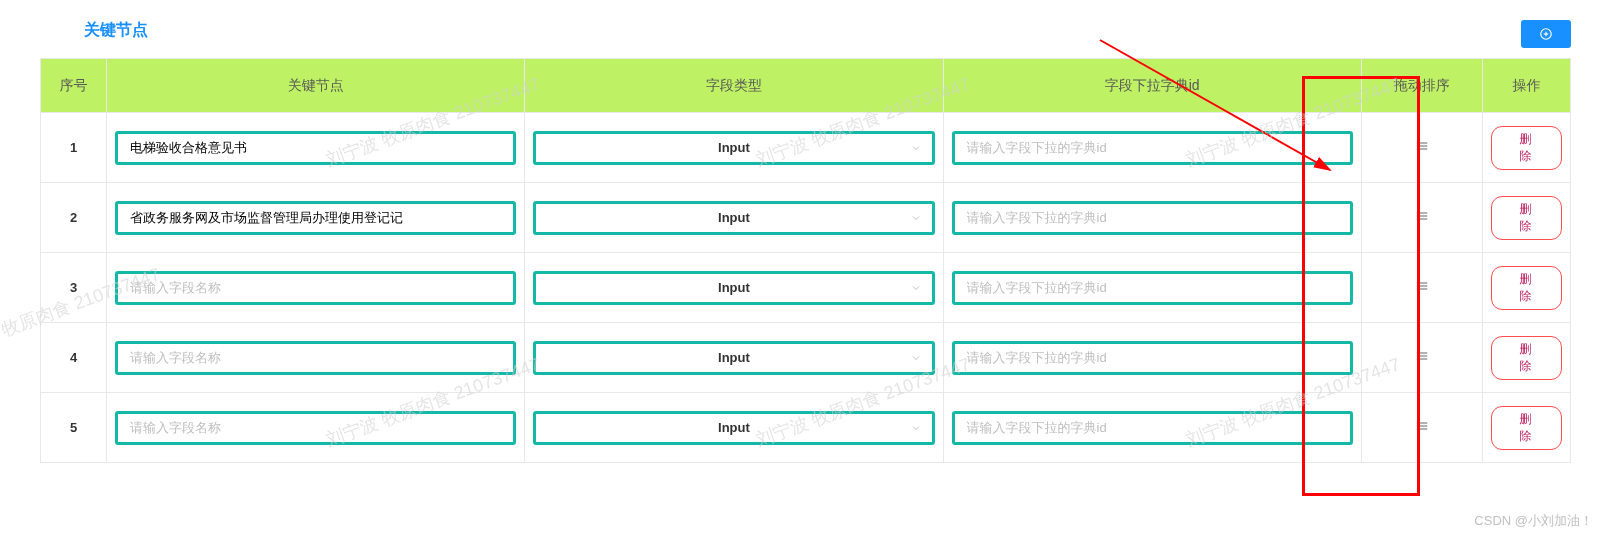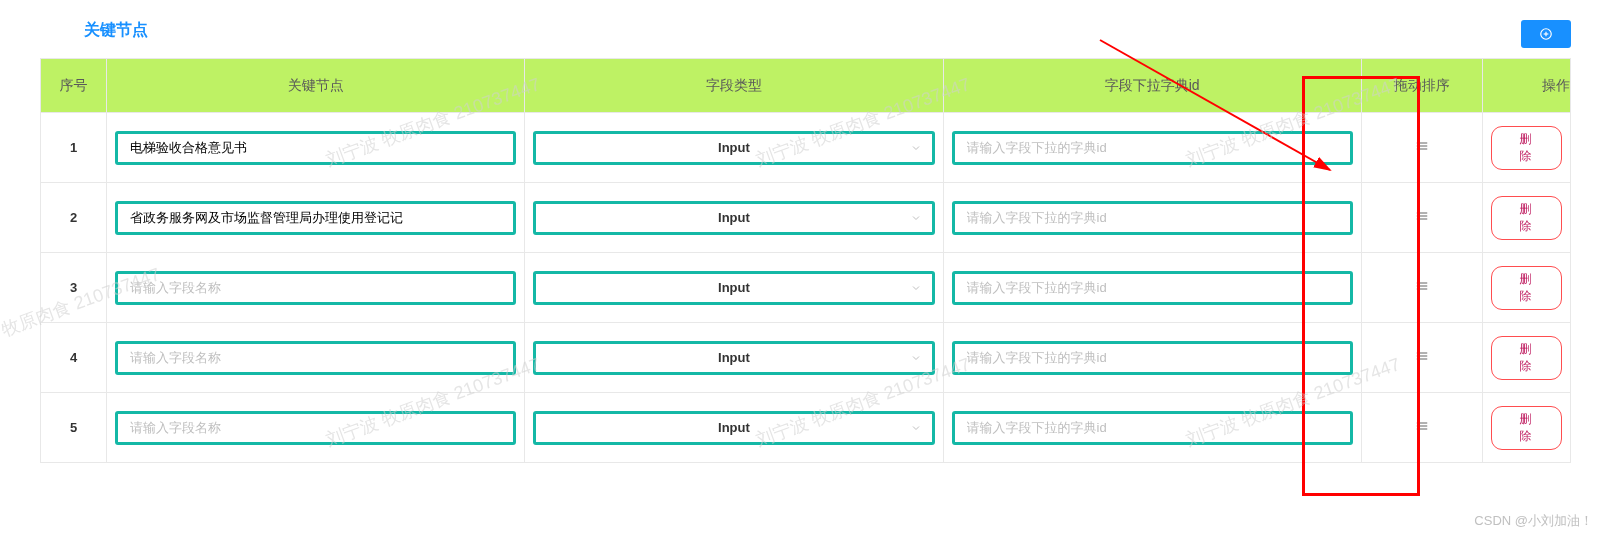--- a/index.html
+++ b/index.html
@@ -58,21 +58,21 @@
     }
     td {
       height: 70px;
       padding: 0 8px;
     }
     .col-index { width: 60px; }
     .col-name  { width: 380px; }
     .col-type  { width: 380px; }
     .col-dict  { width: 380px; }
     .col-sort  { width: 110px; font-family: Liberation Serif, serif; }
-    .col-op    { width: 80px; text-align: right; }
+    .col-op    { width: 80px; }
 
     .index-cell { font-weight: 700; }
 
     .text-input, .select-box {
       width: 100%;
       height: 34px;
       border: 3px solid #14b8a6;
       border-radius: 3px;
       padding: 0 12px;
       font-size: 13px;

